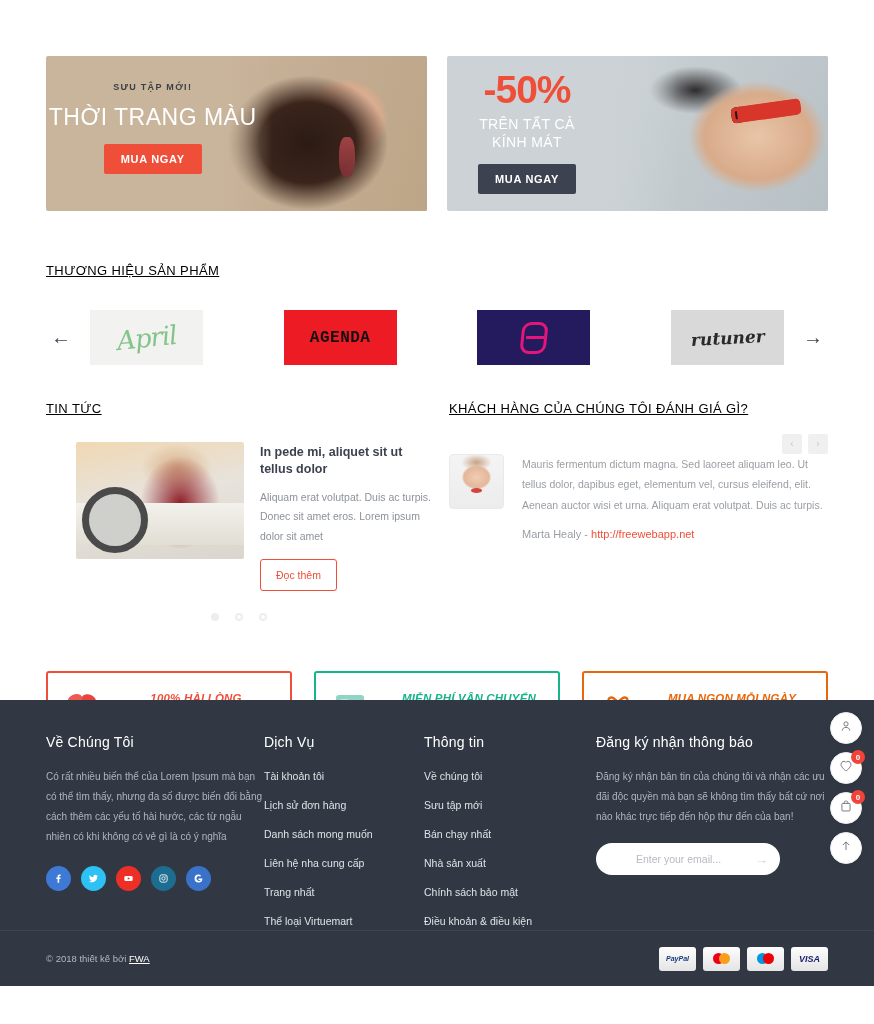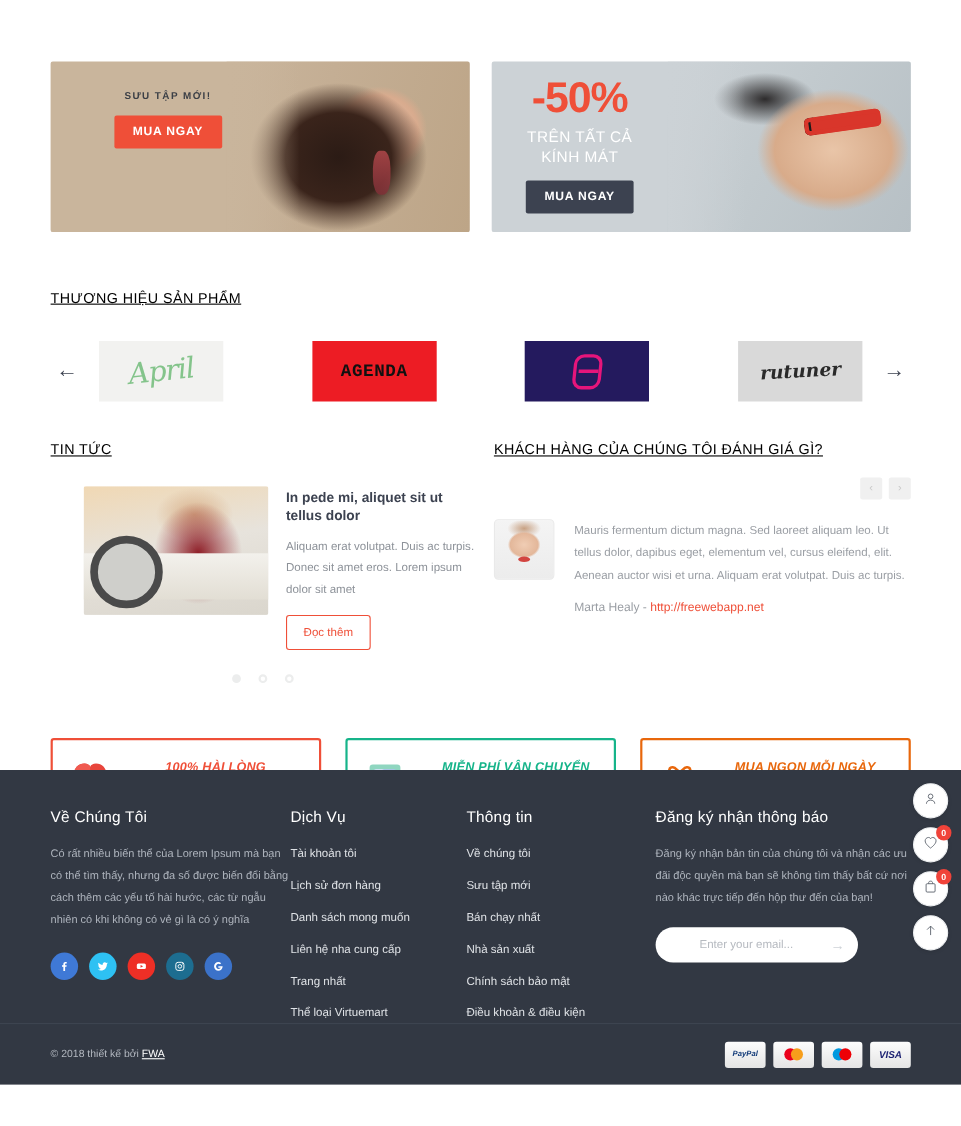--- a/index.html
+++ b/index.html
@@ -300,21 +300,21 @@
     width: 20px; height: 20px;
     background: #f0f0f0;
     border: 0;
     border-radius: 2px;
     color: #c9c9c9;
     font-size: 10px;
     cursor: pointer;
     line-height: 1;
     font-family: inherit;
   }
-  .testi-card { display: flex; gap: 18px; margin-top: 18px; }
+  .testi-card { display: flex; gap: 18px; margin-top: 0; }
   .testi-avatar {
     width: 55px; height: 55px;
     flex: 0 0 55px;
     border-radius: 4px;
     border: 1px solid #e9e9e9;
     background:
       radial-gradient(ellipse 34% 28% at 50% 42%, #f0cdb4 0%, #e3b79a 70%, rgba(227,183,154,0) 82%),
       radial-gradient(ellipse 40% 22% at 50% 14%, #c8a183 0%, rgba(200,161,131,0) 72%),
       linear-gradient(#f4f4f4, #ececec);
     position: relative;
@@ -528,20 +528,21 @@
 <body>
 
 <div class="page">
 
   <div class="banners">
 
     <div class="banner banner-a">
       <div class="photo photo-a"></div>
       <div class="banner-inner">
         <div class="b-kicker">SƯU TẬP MỚI!</div>
+        <div class="b-title">THỜI TRANG MÀU</div>
         <button class="b-btn b-btn-red">MUA NGAY</button>
       </div>
     </div>
 
     <div class="banner banner-b">
       <div class="photo photo-b"></div>
       <div class="banner-inner">
         <div class="b-discount">-50%</div>
         <div class="b-sub">
           <div>TRÊN TẤT CẢ</div>

